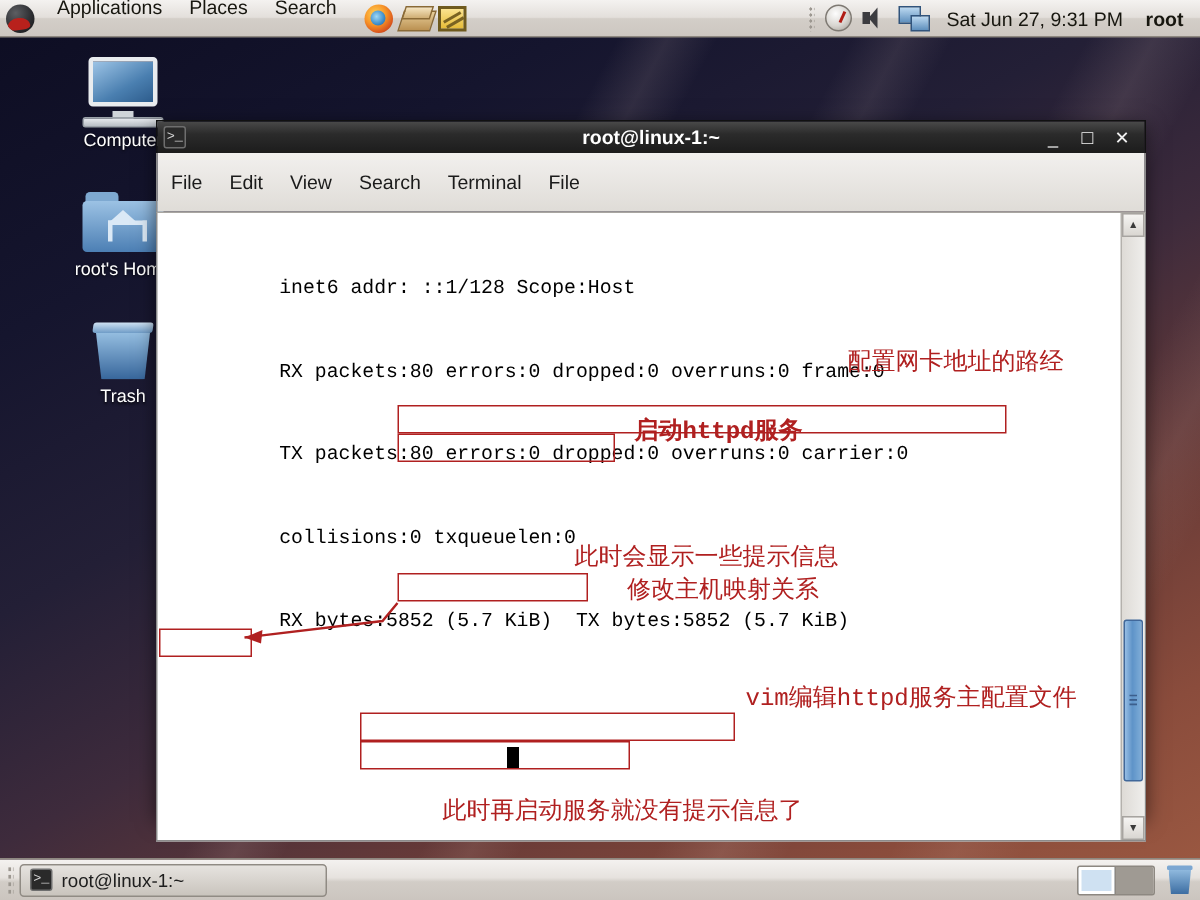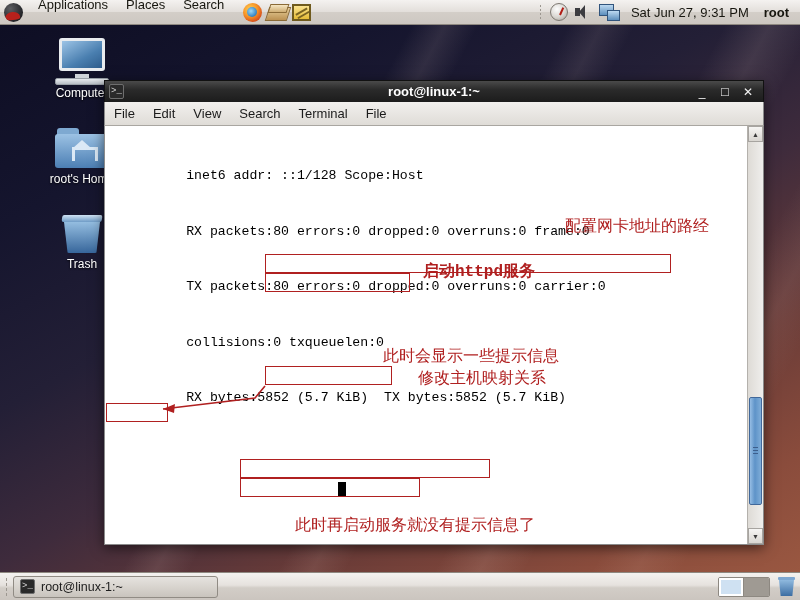--- a/index.html
+++ b/index.html
@@ -194,21 +194,21 @@
   }
   #win-title{
     position:absolute;left:0;right:0;text-align:center;
     color:#ffffff;font-size:13px;font-weight:bold;
     pointer-events:none;
   }
   .wbtns{ margin-left:auto; display:flex; align-items:center; gap:11px; padding-right:5px; z-index:2;}
   .wbtn{ color:#f2f2f2;font-size:12px;line-height:12px; width:12px;text-align:center;}
   .wbtn.sq{ font-size:13px; }
   #menubar{
-    height:24px;
+    height:40px;
     background:linear-gradient(180deg,#f2f0ee,#dfdcd7);
     border-left:1px solid #8b8b8b;border-right:1px solid #8b8b8b;
     border-bottom:1px solid #a9a6a1;
     display:flex; align-items:center; font-size:13px; color:#1b1b1b;
   }
   #menubar .mi{ padding:0 9px; height:24px; line-height:24px; }
 
   #term-body{
     position:relative;
     height:419px;
@@ -422,20 +422,21 @@
       <svg class="arrow-svg" style="left:0px; top:250px; width:260px; height:50px;">
         <path d="M160,10 L150,22 L58,33" stroke="#b02020" stroke-width="1.6" fill="none"></path>
         <path d="M58,33 L70,28 L69,37 Z" fill="#b02020"></path>
       </svg>
 
       
       <div class="ann" style="left:460px; top:92px;">配置网卡地址的路经</div>
       <div class="ann mono" style="left:318px; top:139px;font-weight:bold;">启动httpd服务</div>
       <div class="ann" style="left:278px; top:222px;">此时会显示一些提示信息</div>
       <div class="ann" style="left:313px; top:244px;">修改主机映射关系</div>
+      <div class="ann mono" style="left:392px; top:317px;">vim编辑httpd服务主配置文件</div>
       <div class="ann" style="left:190px; top:391px;">此时再启动服务就没有提示信息了</div>
     </div>
 
     <div id="scrollbar">
       <div class="sb-arrow">▲</div>
       <div class="sb-track">
         <div class="sb-thumb" style="top:66%; bottom:6%;">
           <div class="grip"></div>
         </div>
       </div>

